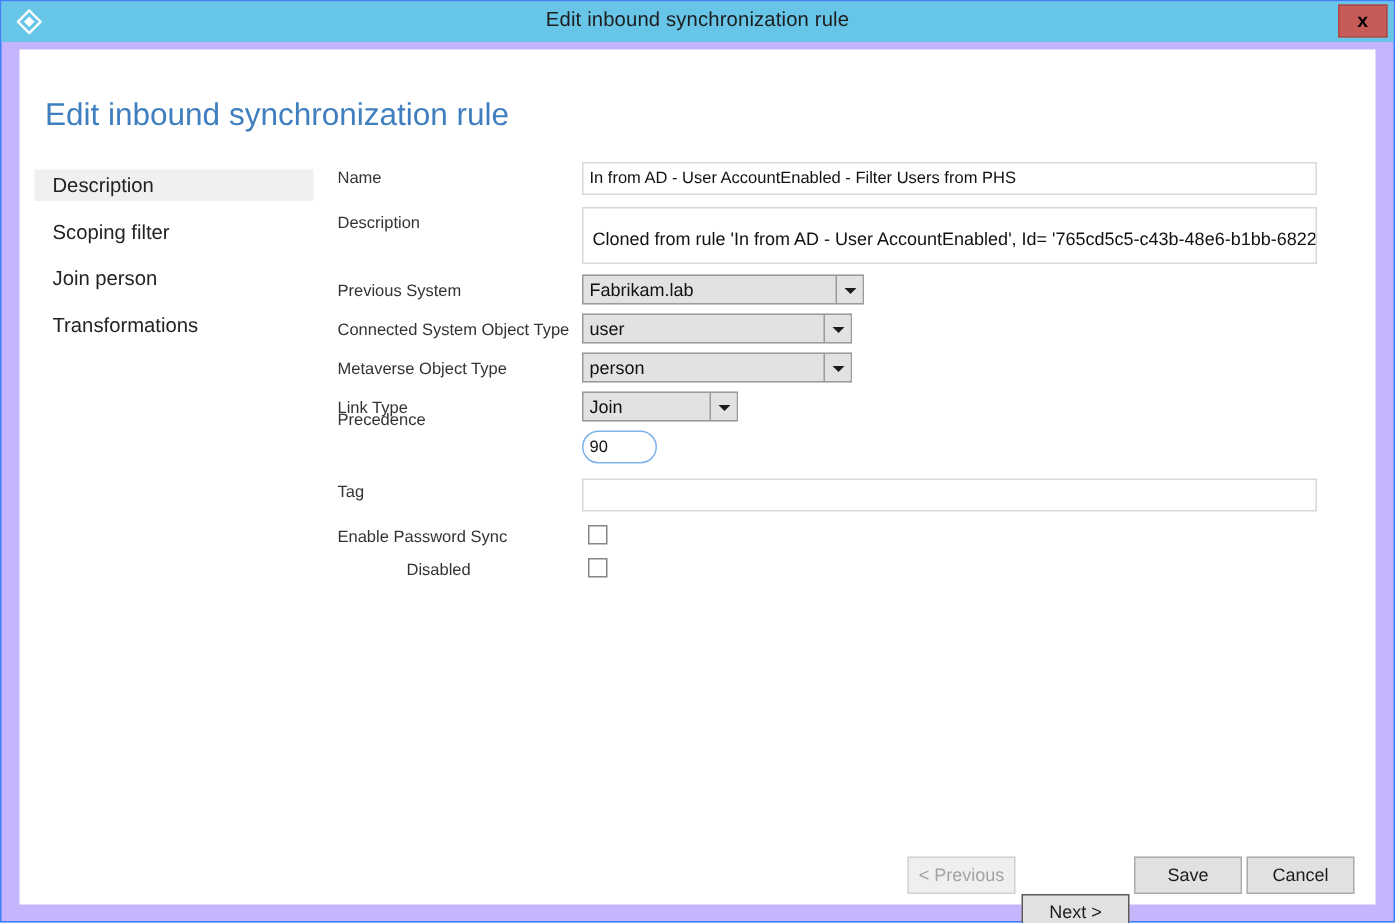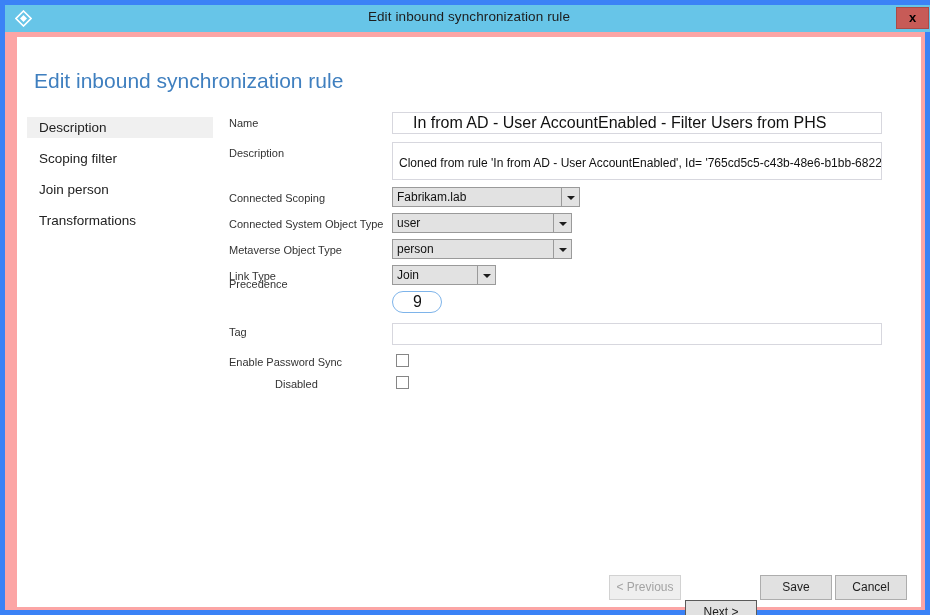--- a/index.html
+++ b/index.html
@@ -15,22 +15,22 @@
     -webkit-font-smoothing: antialiased;
   }
 
   
   .window {
     position: absolute;
     left: 0; top: 0;
     width: 930px;
     height: 615px;
     box-sizing: border-box;
-    background: #fca5a5;
-    border: 5px solid #3b82f6;
+    background: #c4b5fd;
+    border: 1px solid #3b82f6;
   }
 
   .titlebar {
     position: absolute;
     left: 0; top: 0;
     width: 928px;
     height: 27px;
     background: #67c5e8;
   }
   .title-icon {
@@ -113,23 +113,23 @@
     white-space: nowrap;
     line-height: 14px;
   }
 
   .txt {
     position: absolute;
     box-sizing: border-box;
     background: #ffffff;
     border: 1px solid #d7d7de;
     font-family: "Liberation Sans", sans-serif;
-    font-size: 16px;
+    font-size: 11px;
     color: #111111;
-    padding: 0 20px;
+    padding: 0 4px;
     outline: none;
   }
   .txt.focused {
     border: 1px solid #7eb4ea;
   }
 
   .desc-box {
     position: absolute;
     box-sizing: border-box;
     background: #ffffff;
@@ -239,21 +239,21 @@
 
     <div class="sidebar">
       <div class="nav-item selected">Description</div>
       <div class="nav-item">Scoping filter</div>
       <div class="nav-item">Join person</div>
       <div class="nav-item">Transformations</div>
     </div>
 
     <div class="form-label" style="left:212px; top:79px;">Name</div>
     <div class="form-label" style="left:212px; top:109px;">Description</div>
-    <div class="form-label" style="left:212px; top:154px;">Connected Scoping</div>
+    <div class="form-label" style="left:212px; top:154px;">Previous System</div>
     <div class="form-label" style="left:212px; top:180px;">Connected System Object Type</div>
     <div class="form-label" style="left:212px; top:206px;">Metaverse Object Type</div>
     <div class="form-label" style="left:212px; top:232px;">Link Type</div>
     <div class="form-label" style="left:212px; top:240px;">Precedence</div>
     <div class="form-label" style="left:212px; top:288px;">Tag</div>
     <div class="form-label" style="left:212px; top:318px;">Enable Password Sync</div>
     <div class="form-label" style="left:212px; top:340px;margin-left:46px;">Disabled</div>
 
     <input class="txt" type="text" style="left: 375px; top: 75px; width: 490px; height: 22px;" value="In from AD - User AccountEnabled - Filter Users from PHS">
 

